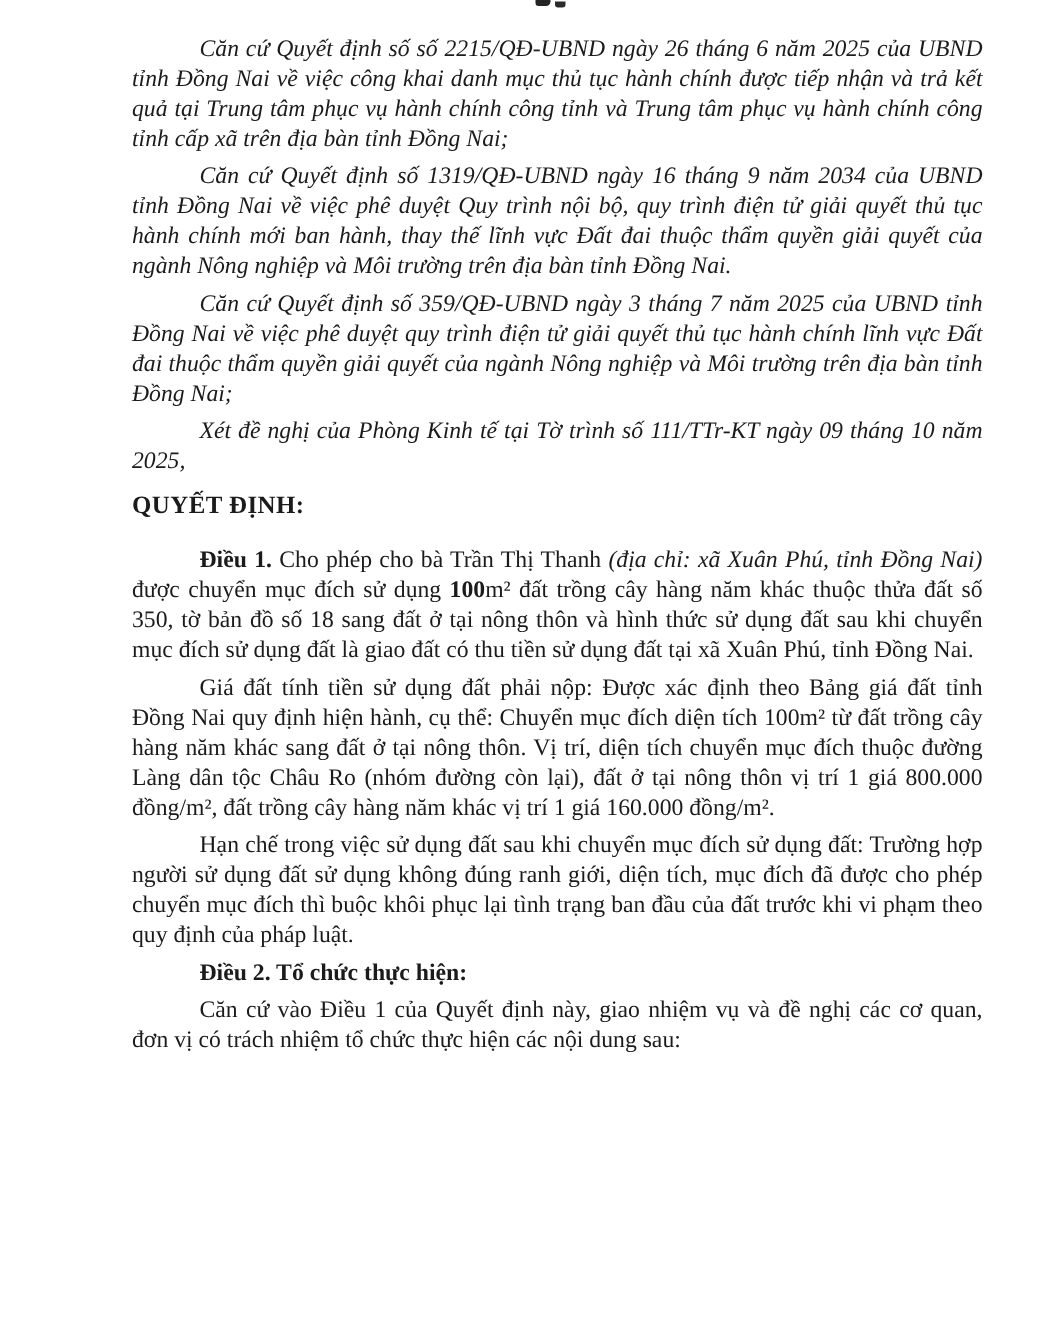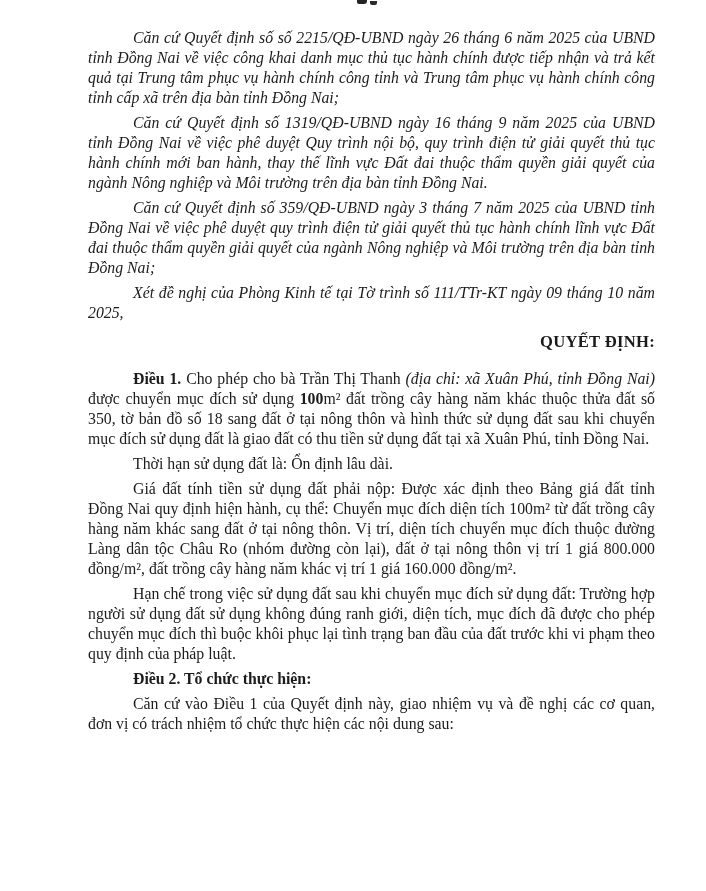--- a/index.html
+++ b/index.html
@@ -12,33 +12,33 @@
     font-family: "Liberation Serif", serif;
     color: #1b1b1b;
   }
   .doc {
     position: absolute;
     left: 88px;
     top: 23px;
     width: 567px;
   }
   .para {
-    margin: 5px 0 5px 0;
+    margin: 0 0 5px 0;
     font-size: 15.8px;
     line-height: 20px;
     text-align: justify;
     text-indent: 45px;
   }
   .italic { font-style: italic; }
   .b { font-weight: bold; }
   .i { font-style: italic; }
   .decision-heading {
     font-size: 16.6px;
     font-weight: bold;
-    text-align: right;
+    text-align: left;
     text-indent: 0;
     margin: 9px 0 17px 0;
     letter-spacing: 0.3px;
   }
   .article2-heading { font-weight: bold; }
   
   .top-frag {
     position: absolute;
     left: 357px;
     top: 0;
@@ -63,31 +63,30 @@
 
 <div class="top-frag">
   <span class="m1"></span>
   <span class="m2"></span>
 </div>
 
 <div class="doc">
 
   <p class="para italic">Căn cứ Quyết định số số 2215/QĐ-UBND ngày 26 tháng 6 năm 2025 của UBND tỉnh Đồng Nai về việc công khai danh mục thủ tục hành chính được tiếp nhận và trả kết quả tại Trung tâm phục vụ hành chính công tỉnh và Trung tâm phục vụ hành chính công tỉnh cấp xã trên địa bàn tỉnh Đồng Nai;</p>
 
-  <p class="para italic">Căn cứ Quyết định số 1319/QĐ-UBND ngày 16 tháng 9 năm 2025 của UBND tỉnh Đồng Nai về việc phê duyệt Quy trình nội bộ, quy trình điện tử giải quyết thủ tục hành chính mới ban hành, thay thế lĩnh vực Đất đai thuộc thẩm quyền giải quyết của ngành Nông nghiệp và Môi trường trên địa bàn tỉnh Đồng Nai.</p>
+  <p class="para italic">Căn cứ Quyết định số 1319/QĐ-UBND ngày 16 tháng 9 năm 2034 của UBND tỉnh Đồng Nai về việc phê duyệt Quy trình nội bộ, quy trình điện tử giải quyết thủ tục hành chính mới ban hành, thay thế lĩnh vực Đất đai thuộc thẩm quyền giải quyết của ngành Nông nghiệp và Môi trường trên địa bàn tỉnh Đồng Nai.</p>
 
   <p class="para italic">Căn cứ Quyết định số 359/QĐ-UBND ngày 3 tháng 7 năm 2025 của UBND tỉnh Đồng Nai về việc phê duyệt quy trình điện tử giải quyết thủ tục hành chính lĩnh vực Đất đai thuộc thẩm quyền giải quyết của ngành Nông nghiệp và Môi trường trên địa bàn tỉnh Đồng Nai;</p>
 
   <p class="para italic">Xét đề nghị của Phòng Kinh tế tại Tờ trình số 111/TTr-KT ngày 09 tháng 10 năm 2025,</p>
 
   <h2 class="decision-heading">QUYẾT ĐỊNH:</h2>
 
   <p class="para"><span class="b">Điều 1.</span><span> Cho phép cho bà Trần Thị Thanh </span><span class="i">(địa chỉ: xã Xuân Phú, tỉnh Đồng Nai)</span><span> được chuyển mục đích sử dụng </span><span class="b">100</span><span>m² đất trồng cây hàng năm khác thuộc thửa đất số 350, tờ bản đồ số 18 sang đất ở tại nông thôn và hình thức sử dụng đất sau khi chuyển mục đích sử dụng đất là giao đất có thu tiền sử dụng đất tại xã Xuân Phú, tỉnh Đồng Nai.</span></p>
 
-  <p class="para">Thời hạn sử dụng đất là: Ổn định lâu dài.</p>
 
 
   <p class="para">Giá đất tính tiền sử dụng đất phải nộp: Được xác định theo Bảng giá đất tỉnh Đồng Nai quy định hiện hành, cụ thể: Chuyển mục đích diện tích 100m² từ đất trồng cây hàng năm khác sang đất ở tại nông thôn. Vị trí, diện tích chuyển mục đích thuộc đường Làng dân tộc Châu Ro (nhóm đường còn lại), đất ở tại nông thôn vị trí 1 giá 800.000 đồng/m², đất trồng cây hàng năm khác vị trí 1 giá 160.000 đồng/m².</p>
 
   <p class="para">Hạn chế trong việc sử dụng đất sau khi chuyển mục đích sử dụng đất: Trường hợp người sử dụng đất sử dụng không đúng ranh giới, diện tích, mục đích đã được cho phép chuyển mục đích thì buộc khôi phục lại tình trạng ban đầu của đất trước khi vi phạm theo quy định của pháp luật.</p>
 
   <p class="para article2-heading">Điều 2. Tổ chức thực hiện:</p>
 
   <p class="para">Căn cứ vào Điều 1 của Quyết định này, giao nhiệm vụ và đề nghị các cơ quan, đơn vị có trách nhiệm tổ chức thực hiện các nội dung sau:</p>
 

